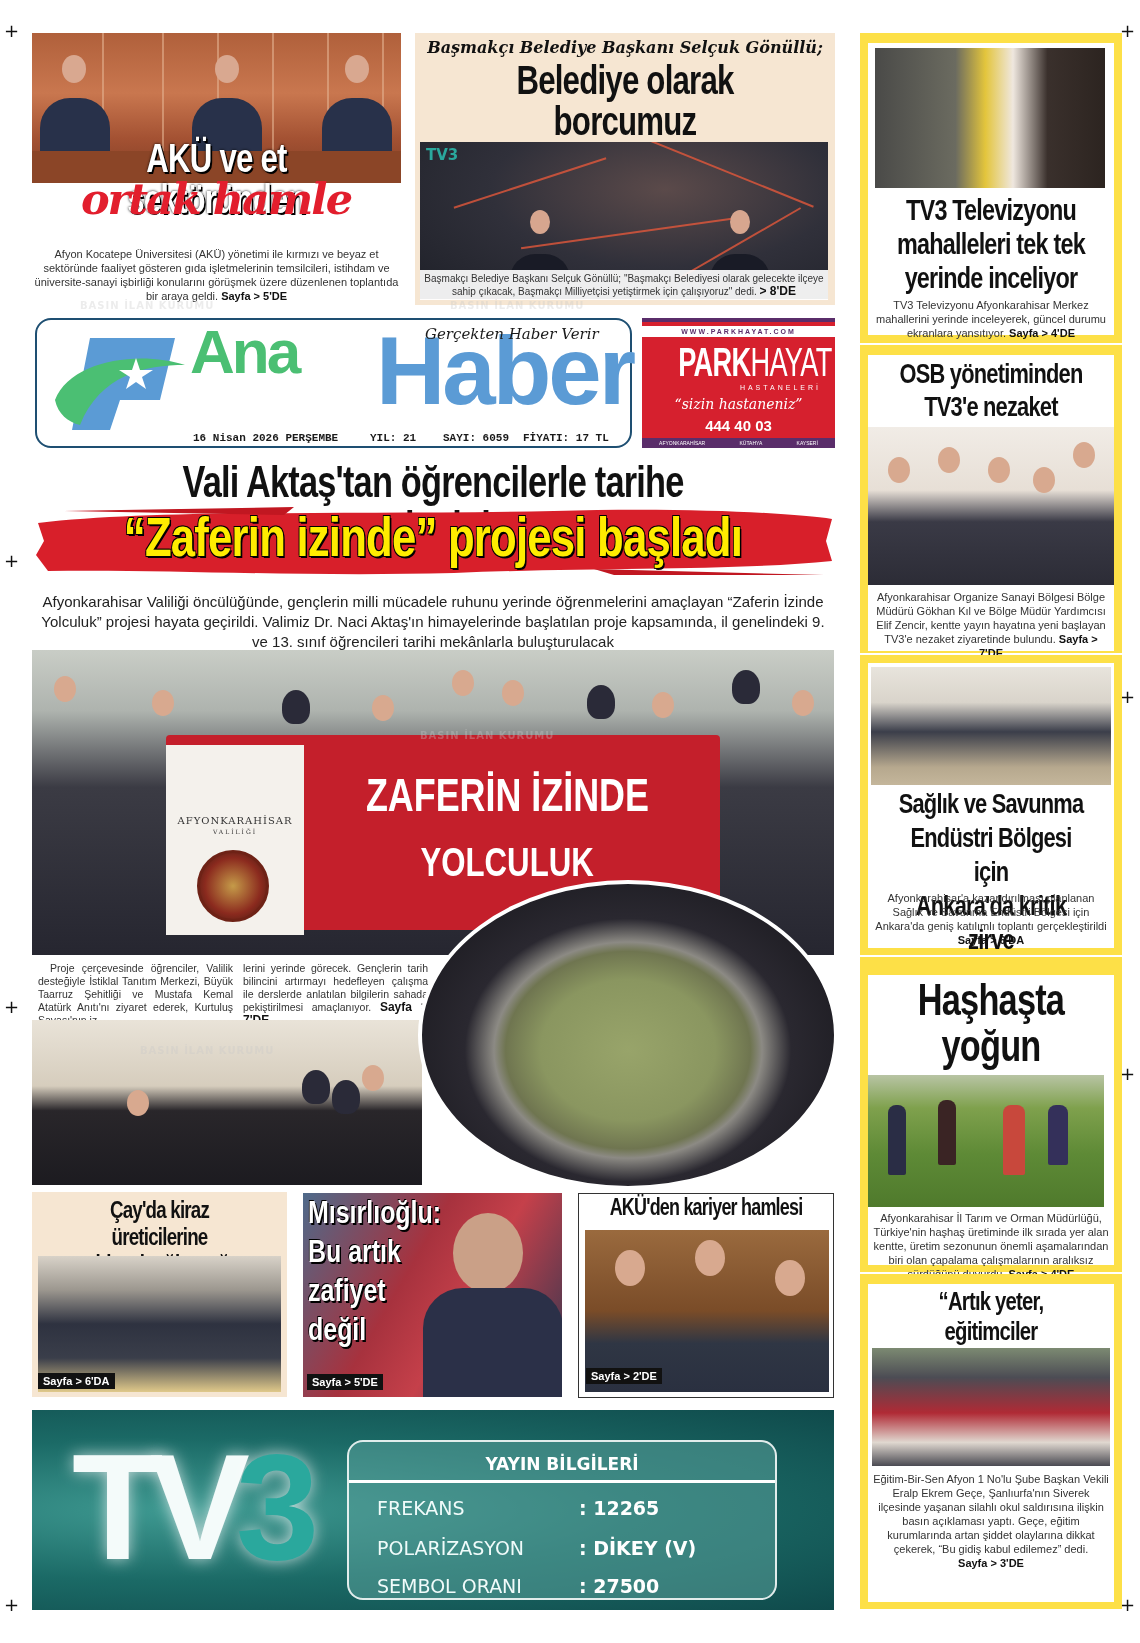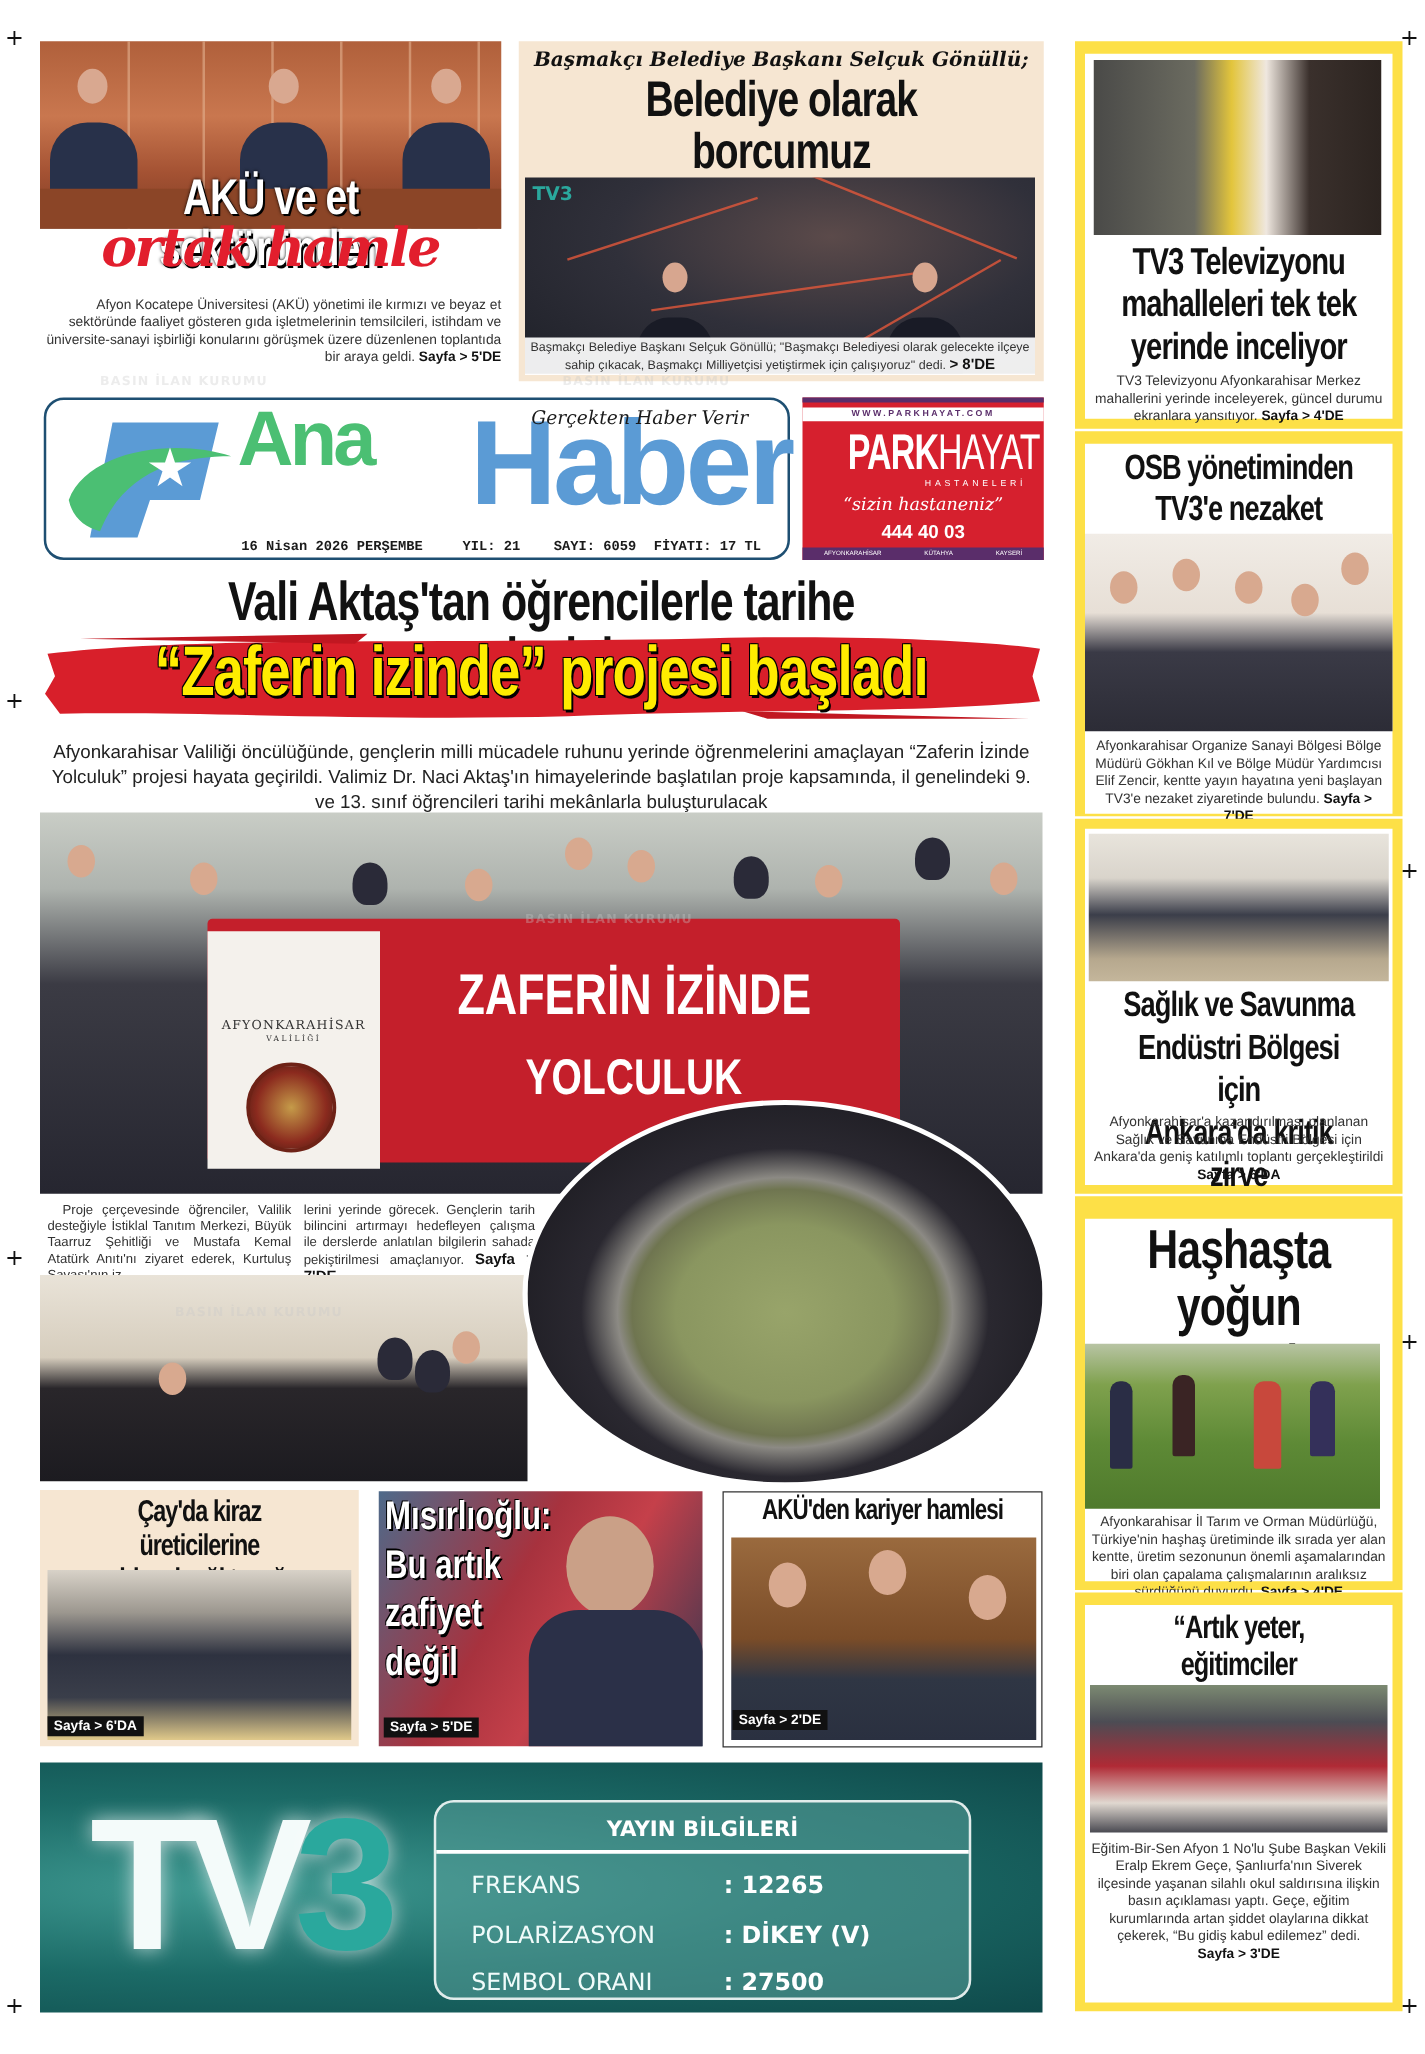--- a/index.html
+++ b/index.html
@@ -21,21 +21,21 @@
 
   
   #aku-photo { left: 32px; top: 33px; width: 369px; height: 150px;
     background: linear-gradient(180deg, #b0603b 0%, #c9774f 40%, #a45233 70%, #7e3c24 100%); }
   #aku-photo .panel { position: absolute; top: 0; width: 2px; height: 100%; background: #e3b090; opacity: .6; }
   #aku-photo .person { position: absolute; bottom: 30px; width: 70px; height: 55px; border-radius: 30px 30px 0 0; background: #28314a; }
   #aku-photo .head { position: absolute; width: 24px; height: 28px; border-radius: 50%; background: #d9a890; }
   #aku-photo .table { position: absolute; left: 0; bottom: 0; width: 100%; height: 32px; background: #8b4527; }
   #aku-title { left: 32px; top: 138px; width: 369px; font-size: 40px; color: #fff; text-shadow: 0 0 3px #000, 2px 2px 0 #000; }
   #aku-script { left: 30px; top: 178px; width: 372px; text-align: center; font-family: "DejaVu Serif", serif; font-style: italic; font-weight: 700; font-size: 43px; color: #e21e2d; line-height: 1; letter-spacing: -2px; }
-  #aku-summary { left: 32px; top: 237px; width: 369px; text-align: right; }
+  #aku-summary { left: 32px; top: 247px; width: 369px; }
 
   
   #basmakci-box { left: 415px; top: 33px; width: 420px; height: 272px; background: #f6e6d2; }
   #basmakci-kicker { left: 415px; top: 38px; width: 420px; text-align: center; font-family: "DejaVu Serif", serif; font-style: italic; font-weight: 700; font-size: 16px; color: #111; }
   #basmakci-title { left: 415px; top: 60px; width: 420px; font-size: 40px; }
   #basmakci-photo { left: 420px; top: 142px; width: 408px; height: 157px;
     background: radial-gradient(ellipse at 60% 30%, #5b4a4a 0%, #30303a 50%, #1e2028 100%); }
   #basmakci-photo .slash { position: absolute; height: 2px; background: #e2583b; opacity: .8; }
   #tv3-mini { left: 6px; top: 4px; font-family: "DejaVu Sans", sans-serif; font-weight: 700; font-size: 15px; color: #fff; }
   #tv3-mini span { color: #2aa89d; }

